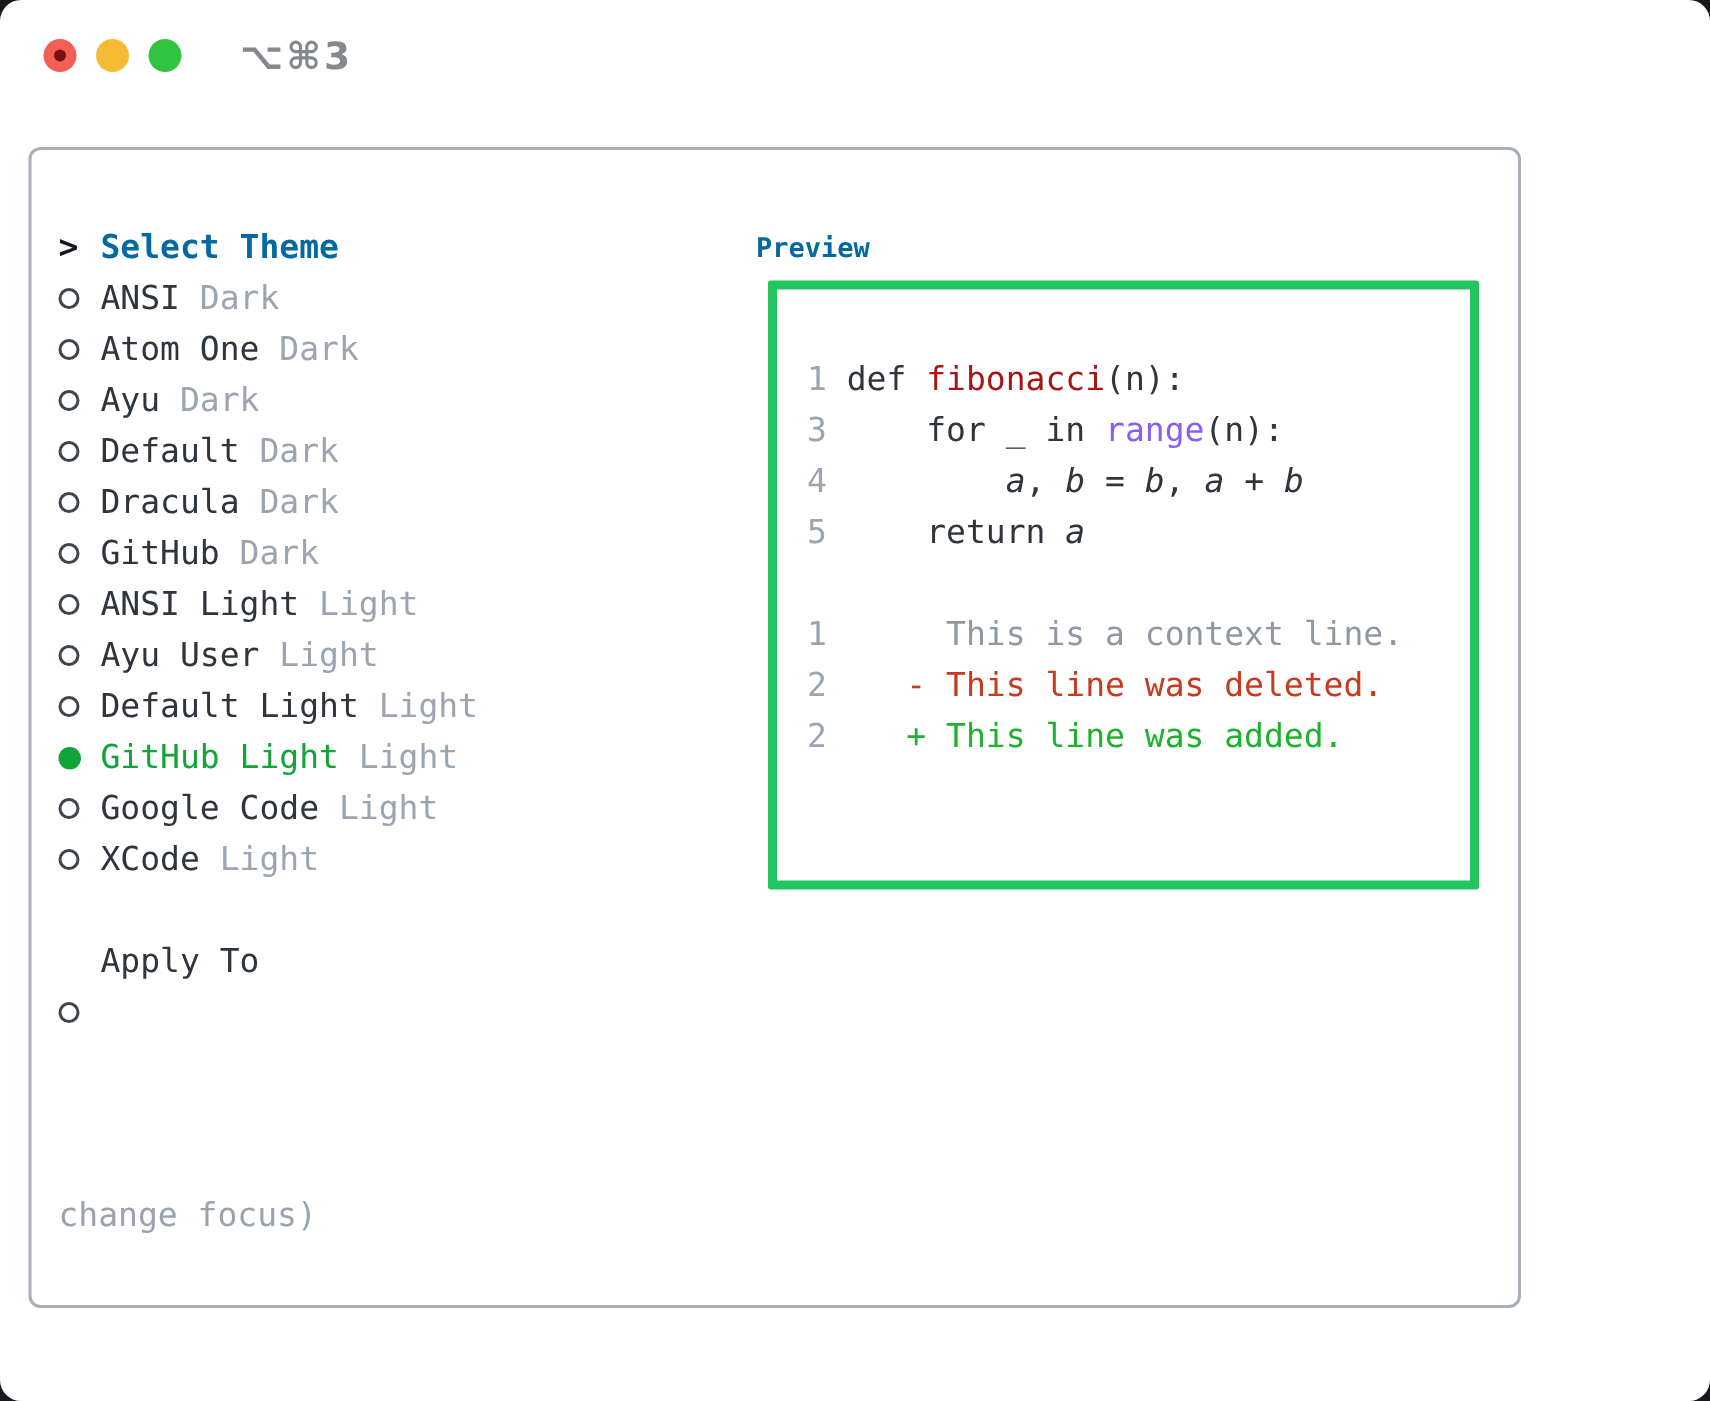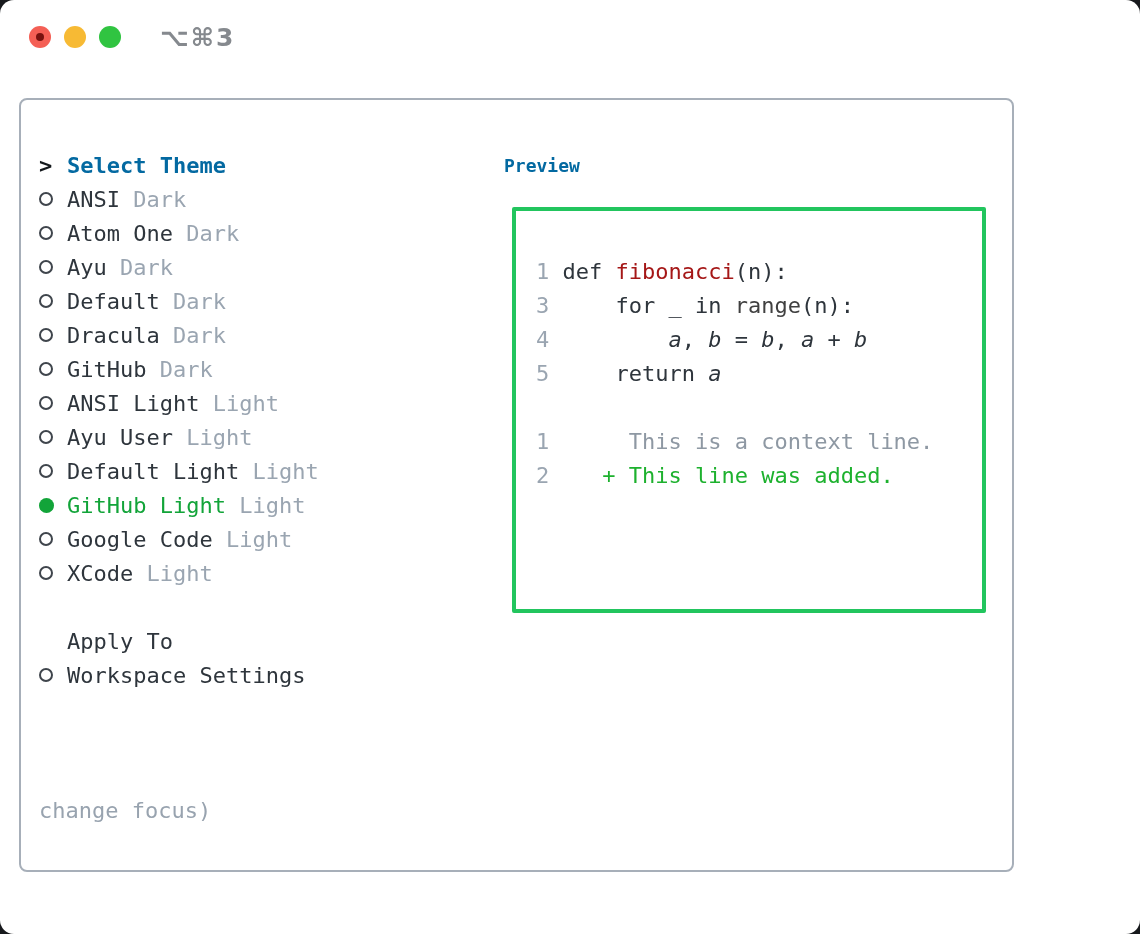--- a/index.html
+++ b/index.html
@@ -55,30 +55,30 @@
   .item-name{color:#2e353c;}
   .item-name.selected{color:#12a439;}
   .variant{color:#9aa5b1;}
   .help{
     margin-top:0;
     font-size:22px;line-height:34px;color:#98a3af;white-space:pre;
   }
   
   .preview-title-row{height:34px;display:flex;align-items:center;font-size:18px;}
   .preview-box{
-    margin-top:25px;margin-left:8px;width:474px;height:406px;
-    border:4px solid #22c55e;box-sizing:border-box;border-radius:2px;
+    margin-top:5px;margin-left:8px;width:474px;height:406px;
+    border:6px solid #22c55e;box-sizing:border-box;border-radius:2px;
     padding:44px 0 0 20px;background:#ffffff;overflow:hidden;
   }
   .cline{height:34px;line-height:34px;font-size:22px;white-space:pre;}
   .lnum{color:#9aa5b1;}
   .tk-plain{color:#2e353c;}
   .tk-func{color:#a51717;}
   .tk-num{color:#0d7e7e;}
-  .tk-builtin{color:#404040;}
+  .tk-builtin{color:#8b5cf6;}
   .tk-var{color:#2e353c;font-style:italic;}
   .tk-context{color:#8e98a3;}
   .tk-deleted{color:#c53a20;}
   .tk-added{color:#1db12e;}
 </style>
 </head>
 <body>
 
 <div class="window">
 
@@ -113,39 +113,40 @@
         </div>
 
       <div class="row-spacer"></div>
 
       <div class="row">
         <span class="bullet-cell"></span>
         <span>Apply To</span>
       </div>
 
       <div id="apply-list">
-          <div class="row"><span class="bullet-cell"><span class="radio radio-hollow"></span></span><span class="item-name">Workspace Settings</span></div>
+          <div class="row"><span class="bullet-cell"><span class="radio radio-hollow"></span></span></div>
         </div>
 
       <div class="row-spacer"></div>
 
       <div class="help">
         <div>change focus)</div>
       </div>
     </div>
 
     <div class="right-col">
       <div class="preview-title-row">
         <span class="hdr">Preview</span>
       </div>
       <div class="preview-box" id="preview-box">
           <div class="cline"><span class="lnum">1</span><span class="tk-plain"> def </span><span class="tk-func">fibonacci</span><span class="tk-plain">(n):</span></div>
           <div class="cline"><span class="lnum">3</span><span class="tk-plain">     for _ in </span><span class="tk-builtin">range</span><span class="tk-plain">(n):</span></div>
           <div class="cline"><span class="lnum">4</span><span class="tk-plain">         </span><span class="tk-var">a</span><span class="tk-plain">, </span><span class="tk-var">b</span><span class="tk-plain"> = </span><span class="tk-var">b</span><span class="tk-plain">, </span><span class="tk-var">a</span><span class="tk-plain"> + </span><span class="tk-var">b</span></div>
           <div class="cline"><span class="lnum">5</span><span class="tk-plain">     return </span><span class="tk-var">a</span></div>
           <div class="cline"><span class="lnum"></span></div>
           <div class="cline"><span class="lnum">1</span><span class="tk-context">      This is a context line.</span></div>
+          <div class="cline"><span class="lnum">2</span><span class="tk-deleted">    - This line was deleted.</span></div>
           <div class="cline"><span class="lnum">2</span><span class="tk-added">    + This line was added.</span></div>
         </div>
     </div>
 
   </div>
 </div>
 
 </body></html>

